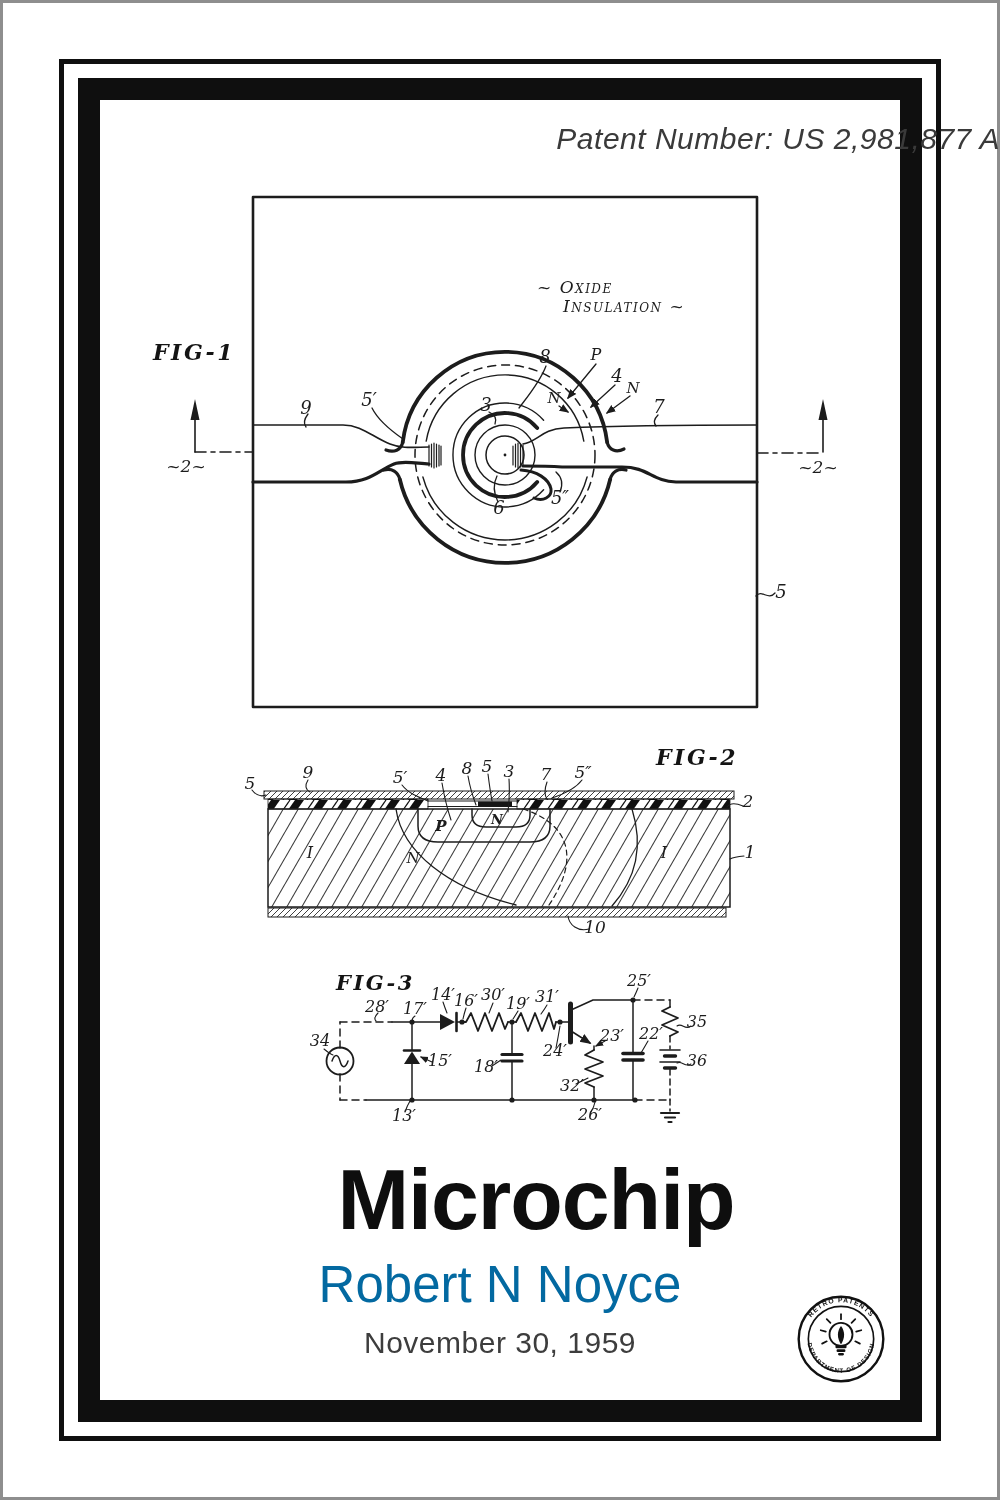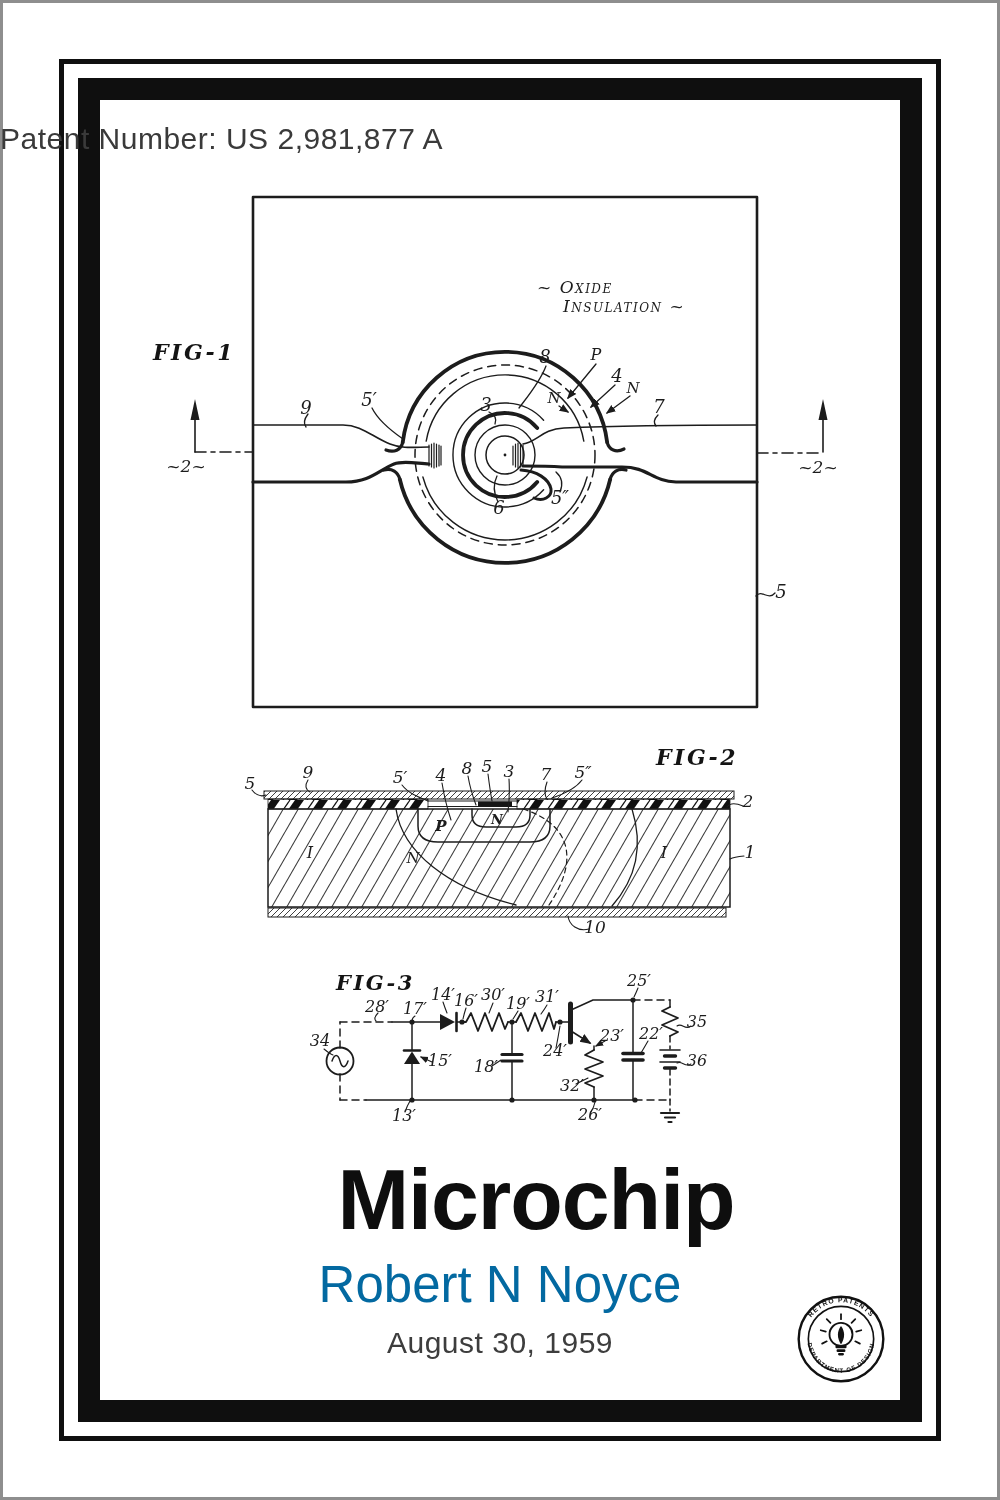--- a/index.html
+++ b/index.html
@@ -4,22 +4,22 @@
 <style>
   html,body{margin:0;padding:0;}
   body{
     width:1000px;height:1500px;position:relative;background:#ffffff;
     font-family:"Liberation Sans",sans-serif;overflow:hidden;
   }
   .poster-edge{position:absolute;inset:0;border:3px solid #8e8e8e;box-sizing:border-box;}
   .frame-thin{position:absolute;inset:59px;border:5px solid #0f0f0f;box-sizing:border-box;}
   .frame-thick{position:absolute;inset:78px;border:22px solid #0f0f0f;box-sizing:border-box;}
   .patent-number{
-    position:absolute;top:124px;left:0;width:100%;text-align:left;
-    font-size:30px;color:#3a3a3a;letter-spacing:.5px;line-height:1;
+    position:absolute;top:124px;left:0;width:100%;text-align:right;
+    font-size:30px;color:#3a3a3a;letter-spacing:.5px;line-height:1;font-style:italic;
   }
   .big-title{
     position:absolute;top:1156px;left:0;width:100%;text-align:center;
     font-size:86px;font-weight:bold;color:#0e0e0e;line-height:1;letter-spacing:-1px;margin-left:36px;
   }
   .inventor{
     position:absolute;top:1259px;left:0;width:100%;text-align:center;
     font-size:51px;color:#0369a1;line-height:1;
   }
   .date-line{
@@ -317,21 +317,21 @@
     <text class="hw" x="697" y="1027" font-size="16" text-anchor="middle">35</text>
     <text class="hw" x="697" y="1066" font-size="16" text-anchor="middle">36</text>
     <text class="hw" x="572" y="1091" font-size="16" text-anchor="middle">32′</text>
     <text class="hw" x="590" y="1120" font-size="16" text-anchor="middle">26′</text>
     <text class="hw" x="404" y="1121" font-size="16" text-anchor="middle">13′</text>
   </g>
 </svg>
 
 <div class="big-title">Microchip</div>
 <div class="inventor">Robert N Noyce</div>
-<div class="date-line">August 30, 1959</div>
+<div class="date-line">November 30, 1959</div>
 
 <svg id="logo" width="92" height="92" viewBox="0 0 100 100">
   <defs>
     <path id="arcTop" d="M10,50 A40,40 0 0 1 90,50"></path>
     <path id="arcBottom" d="M13.5,50 A36.5,36.5 0 0 0 86.5,50"></path>
   </defs>
   <circle cx="50" cy="50" r="46" fill="#ffffff" stroke="#111" stroke-width="2.6"></circle>
   <circle cx="50" cy="50" r="35.5" fill="none" stroke="#111" stroke-width="1.8"></circle>
   <text class="logo-text" font-size="7.4">
     <textPath href="#arcTop" startOffset="50%" text-anchor="middle">RETRO PATENTS</textPath>

